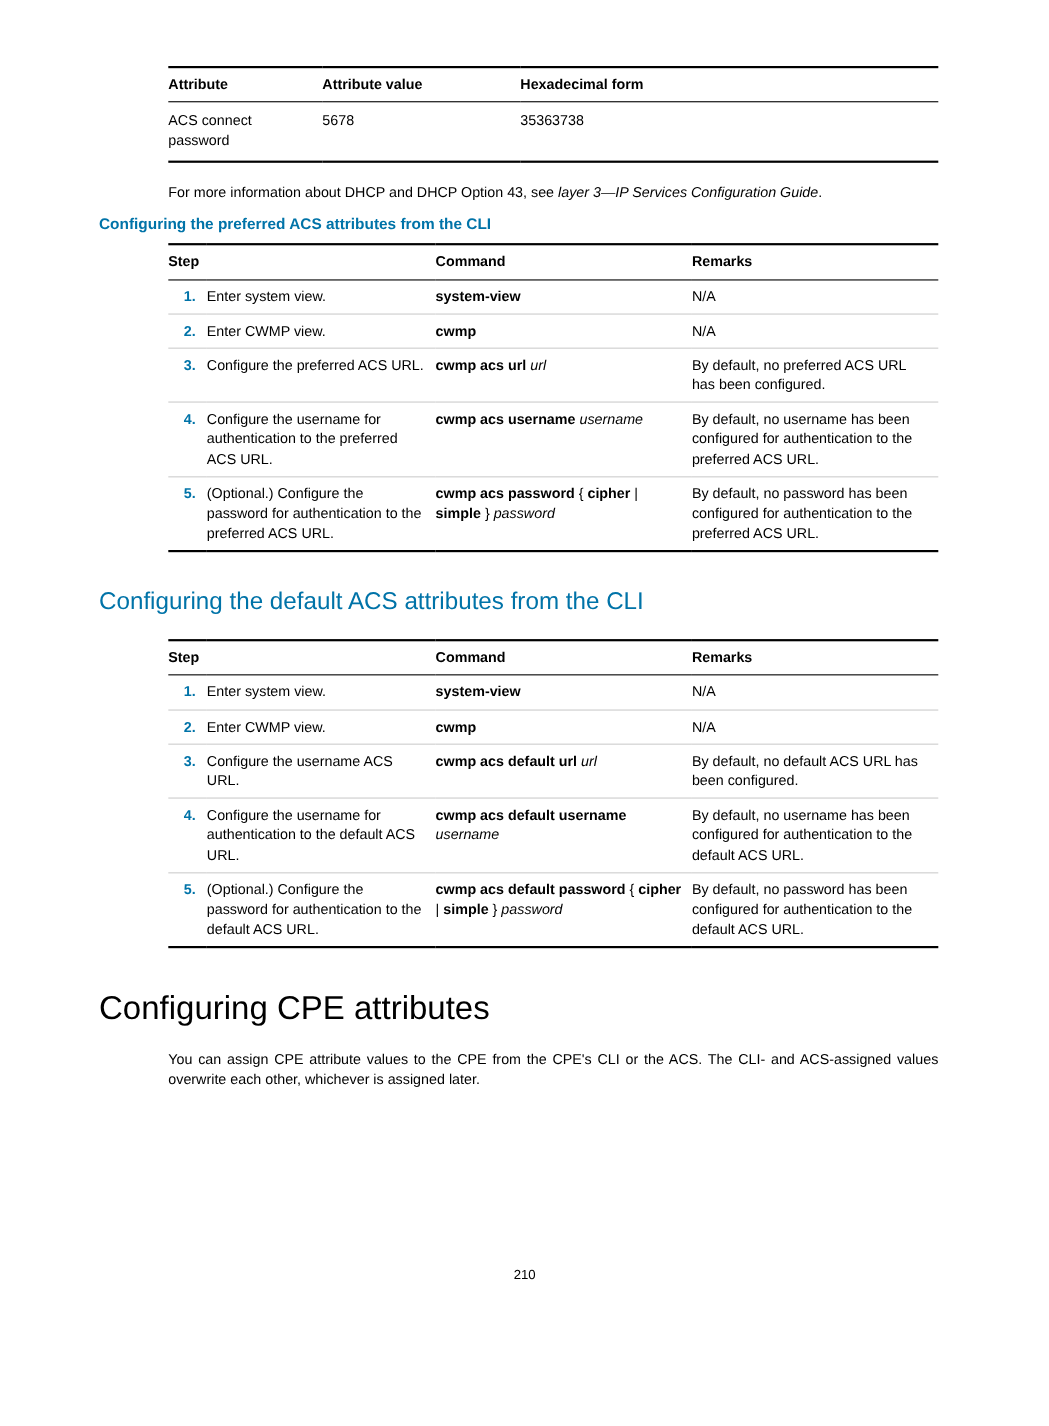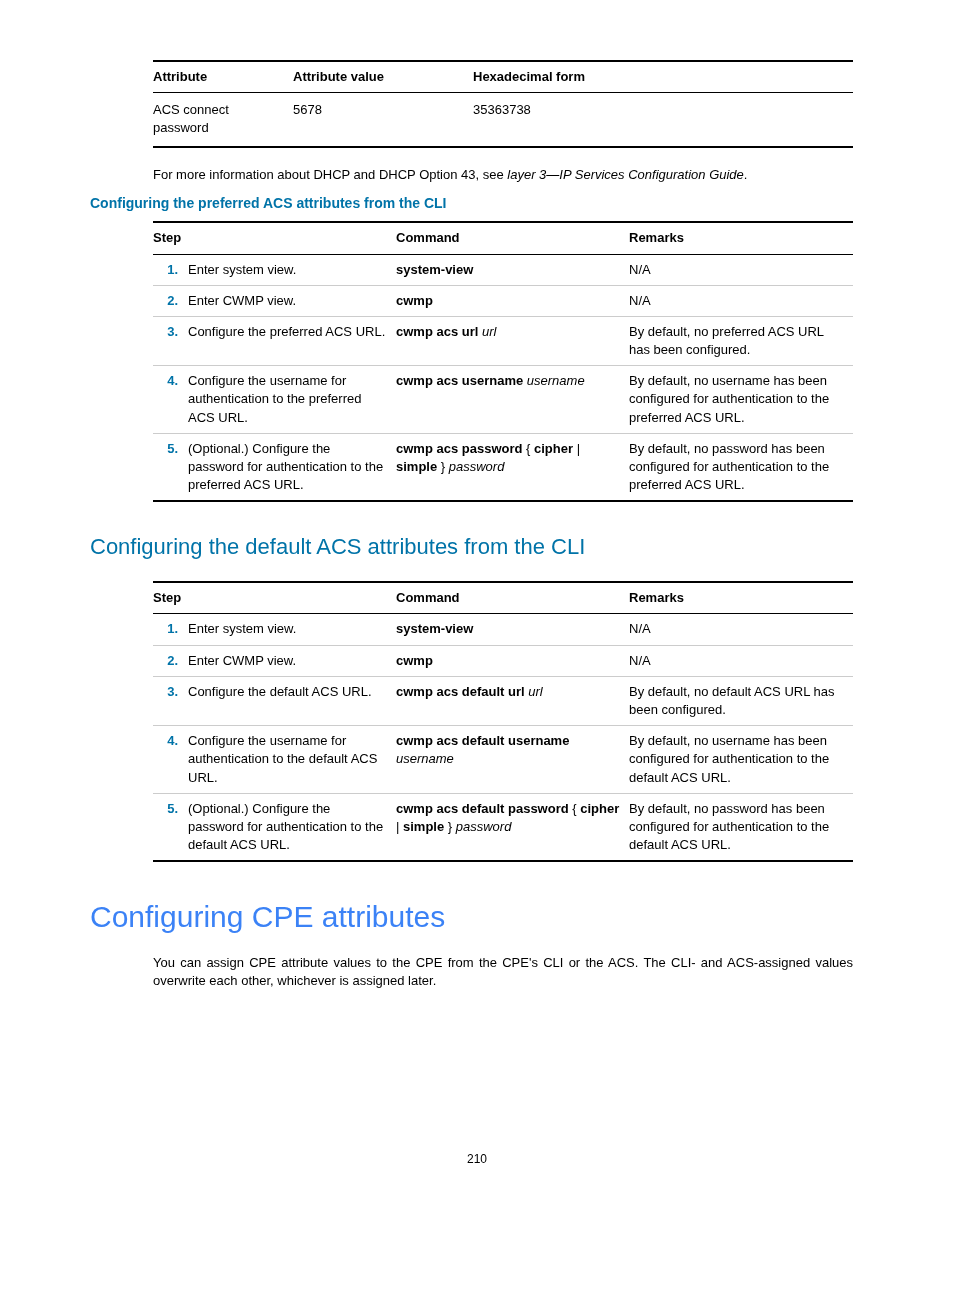--- a/index.html
+++ b/index.html
@@ -77,21 +77,21 @@
   .step-cmd  { width: 225px; }
   .step-rem  { }
   .bold { font-weight: bold; }
   h2.section-h2 {
     color: #0073a8;
     font-weight: normal;
     font-size: 22px;
     margin: 30px 0 18px 0;
   }
   h1.section-h1 {
-    color: #3b82f6;
+    color: #000000;
     font-weight: normal;
     font-size: 30px;
     margin: 34px 0 16px 0;
   }
   .body-para {
     margin-left: 63px;
     text-align: justify;
     margin-bottom: 10px;
     width: 700px;
   }
@@ -190,21 +190,21 @@
           <td class="step-rem">N/A</td>
         </tr>
         <tr>
           <td class="step-num">2.</td>
           <td class="step-desc">Enter CWMP view.</td>
           <td class="step-cmd"><span class="bold">cwmp</span></td>
           <td class="step-rem">N/A</td>
         </tr>
         <tr>
           <td class="step-num">3.</td>
-          <td class="step-desc">Configure the default ACS URL.</td>
+          <td class="step-desc">Configure the username ACS URL.</td>
           <td class="step-cmd"><span class="bold">cwmp acs default url </span><span class="italic">url</span></td>
           <td class="step-rem">By default, no default ACS URL has been configured.</td>
         </tr>
         <tr>
           <td class="step-num">4.</td>
           <td class="step-desc">Configure the username for authentication to the default ACS URL.</td>
           <td class="step-cmd"><span class="bold">cwmp acs default username </span><span class="italic">username</span></td>
           <td class="step-rem">By default, no username has been configured for authentication to the default ACS URL.</td>
         </tr>
         <tr>

